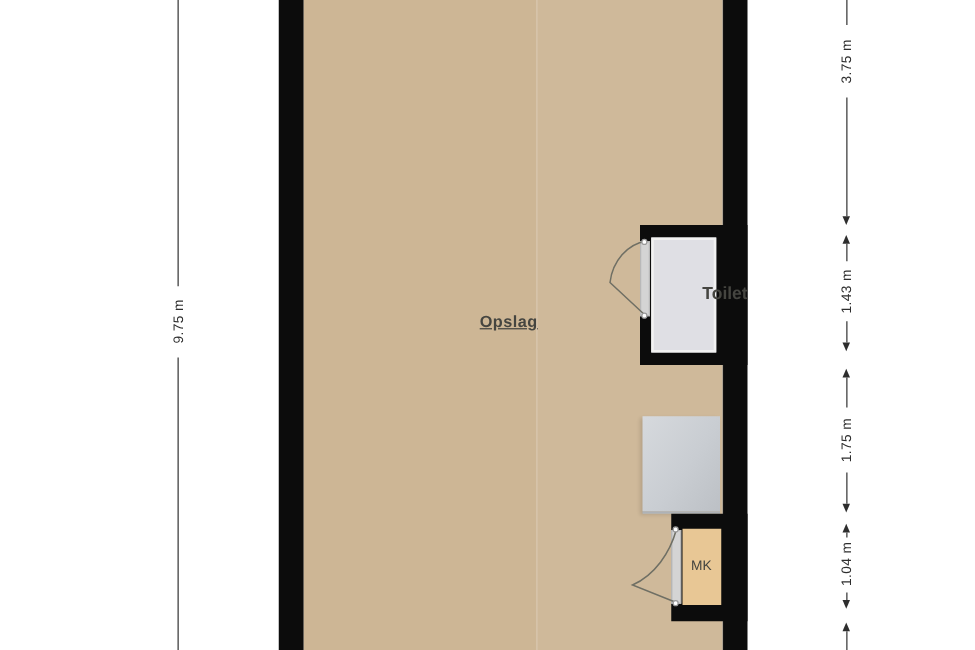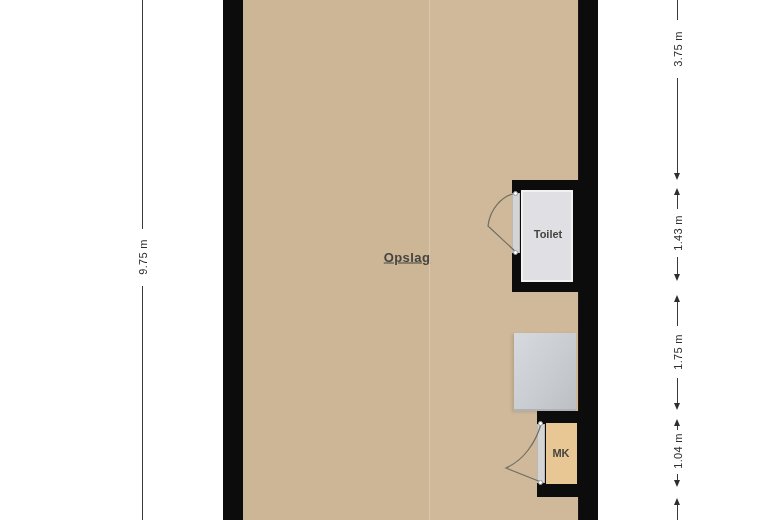--- a/index.html
+++ b/index.html
@@ -52,34 +52,34 @@
 
   <div class="wall" style="left:223px;top:0;width:20px;height:520px;"></div>
   <div class="wall" style="left:578px;top:0;width:20px;height:520px;"></div>
 
   <div class="floor-opslag"></div>
   <div class="floor-seam"></div>
   <span class="room-label" style="left:407px;top:257px;font-size:13px;letter-spacing:.4px;text-decoration:underline;">Opslag</span>
 
   <div class="toilet-frame"></div>
   <div class="toilet-floor"></div>
-  <span class="room-label" style="left:548px;top:234px;font-size:11px;">Toilet</span>
+  <span class="room-label" style="left:580px;top:234px;font-size:14px;">Toilet</span>
 
   <div class="door-leaf" style="left:512px;top:193px;width:8px;height:60px;"></div>
   <svg class="door-svg" style="left:480px;top:188px;" width="40" height="70">
     <path d="M37,5 C22,7 10,21 8,38 L37,65"></path>
   </svg>
   <div class="hinge" style="left:513px;top:191px;"></div>
   <div class="hinge" style="left:513px;top:250px;"></div>
 
   <div class="fixture"></div>
 
   <div class="mk-frame"></div>
   <div class="mk-floor"></div>
-  <span class="room-label" style="left:561px;top:453px;font-size:11px;font-weight:700;">MK</span>
+  <span class="room-label" style="left:561px;top:453px;font-size:11px;font-weight:400;">MK</span>
 
   <div class="door-leaf" style="left:537px;top:424px;width:8px;height:59px;"></div>
   <svg class="door-svg" style="left:500px;top:420px;" width="45" height="66">
     <path d="M41,4 C36,22 24,40 6,48 L41,62"></path>
   </svg>
   <div class="hinge" style="left:538px;top:421px;"></div>
   <div class="hinge" style="left:538px;top:480px;"></div>
 
   <div>
 

